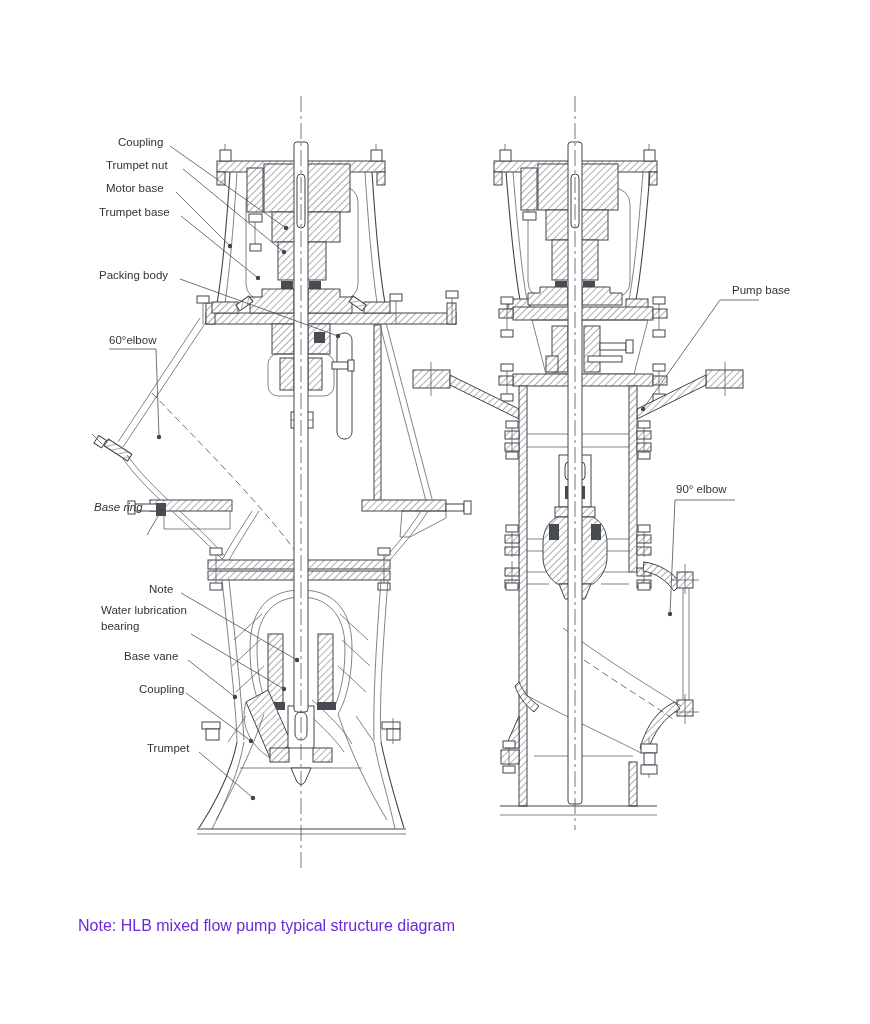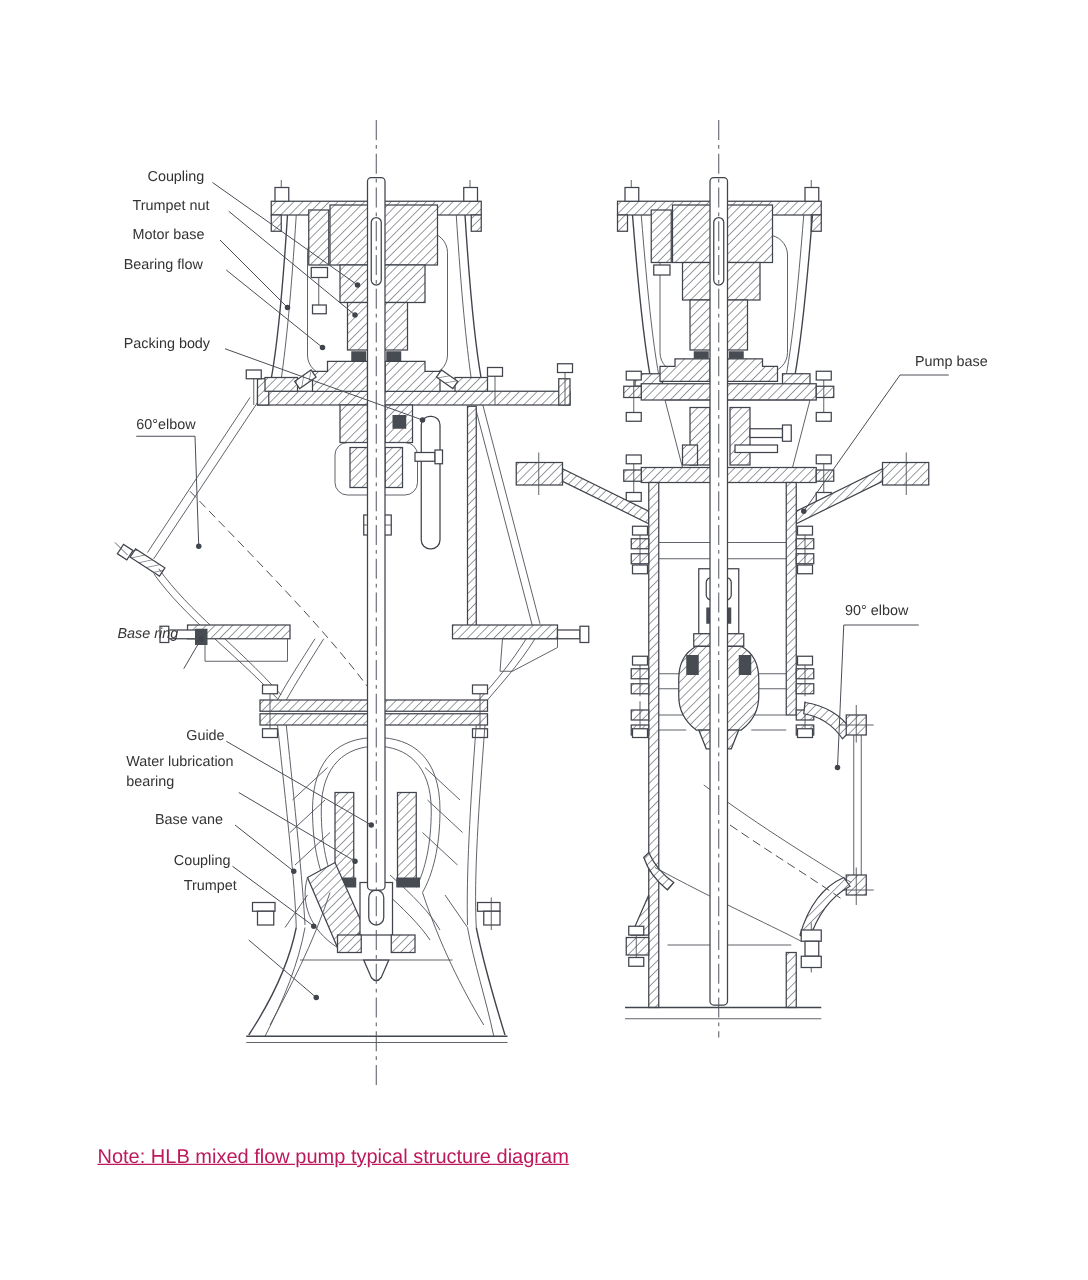--- a/index.html
+++ b/index.html
@@ -1,21 +1,21 @@
 <!DOCTYPE html>
 <html><head>
 <meta charset="utf-8">
 <style>
   html,body{margin:0;padding:0;background:#fff;}
   .stage{position:relative;width:870px;height:942px;background:#fff;overflow:hidden;
          font-family:"Liberation Sans", sans-serif;}
   .stage svg{position:absolute;left:0;top:0;}
   .lbl{position:absolute;font-size:11.5px;color:#333;line-height:1.35;white-space:nowrap;}
   .lbl.wrap{white-space:normal;width:100px;}
-  .note{position:absolute;left:78px;top:917px;font-size:16px;color:#be185d;text-decoration:underline;}
+  .note{position:absolute;left:78px;top:917px;font-size:16px;color:#6d28d9;}
   
   .ln{fill:none;stroke:#40444c;stroke-width:1.1;stroke-linejoin:round;}
   .lnt{fill:none;stroke:#494d55;stroke-width:.7;}
   .dsh{fill:none;stroke:#494d55;stroke-width:.8;stroke-dasharray:7 4;}
   .ht{fill:url(#h);stroke:#40444c;stroke-width:1;}
   .wh{fill:#fff;stroke:#40444c;stroke-width:1;}
   .dk{fill:#474b52;stroke:none;}
   .cl{fill:none;stroke:#50545c;stroke-width:.8;stroke-dasharray:16 4 3 4;}
   .ldr{fill:none;stroke:#4a4e56;stroke-width:.8;}
   .dot{fill:#40444c;}
@@ -346,27 +346,27 @@
   <path class="ldr" d="M759,300 L720,300 L643,409"></path>
         <circle class="dot" cx="643" cy="409" r="2.2"></circle>
   <path class="ldr" d="M735,500 L675,500 L670,614"></path>
         <circle class="dot" cx="670" cy="614" r="2.2"></circle>
 </g>
 </svg>
 
 <div class="lbl" style="left:118px;top:135px;">Coupling</div>
 <div class="lbl" style="left:106px;top:158px;">Trumpet nut</div>
 <div class="lbl" style="left:106px;top:181px;">Motor base</div>
-<div class="lbl" style="left:99px;top:205px;">Bearing flow</div>
+<div class="lbl" style="left:99px;top:205px;">Trumpet base</div>
 <div class="lbl" style="left:99px;top:268px;">Packing body</div>
 <div class="lbl" style="left:109px;top:333px;">60°elbow</div>
 <div class="lbl" style="left:94px;top:500px;font-style:italic;">Base ring</div>
-<div class="lbl" style="left:149px;top:582px;">Guide</div>
+<div class="lbl" style="left:149px;top:582px;">Note</div>
 <div class="lbl wrap" style="left:101px;top:603px;">Water lubrication bearing</div>
 <div class="lbl" style="left:124px;top:649px;">Base vane</div>
 <div class="lbl" style="left:139px;top:682px;">Coupling</div>
-<div class="lbl" style="left:147px;top:702px;text-align:right;">Trumpet</div>
+<div class="lbl" style="left:147px;top:741px;text-align:right;">Trumpet</div>
 <div class="lbl" style="left:721px;top:283px;padding-left:11px;">Pump base</div>
 <div class="lbl" style="left:676px;top:482px;">90° elbow</div>
 
 <div class="note">Note: HLB mixed flow pump typical structure diagram</div>
 
 </div>
 
 </body></html>

